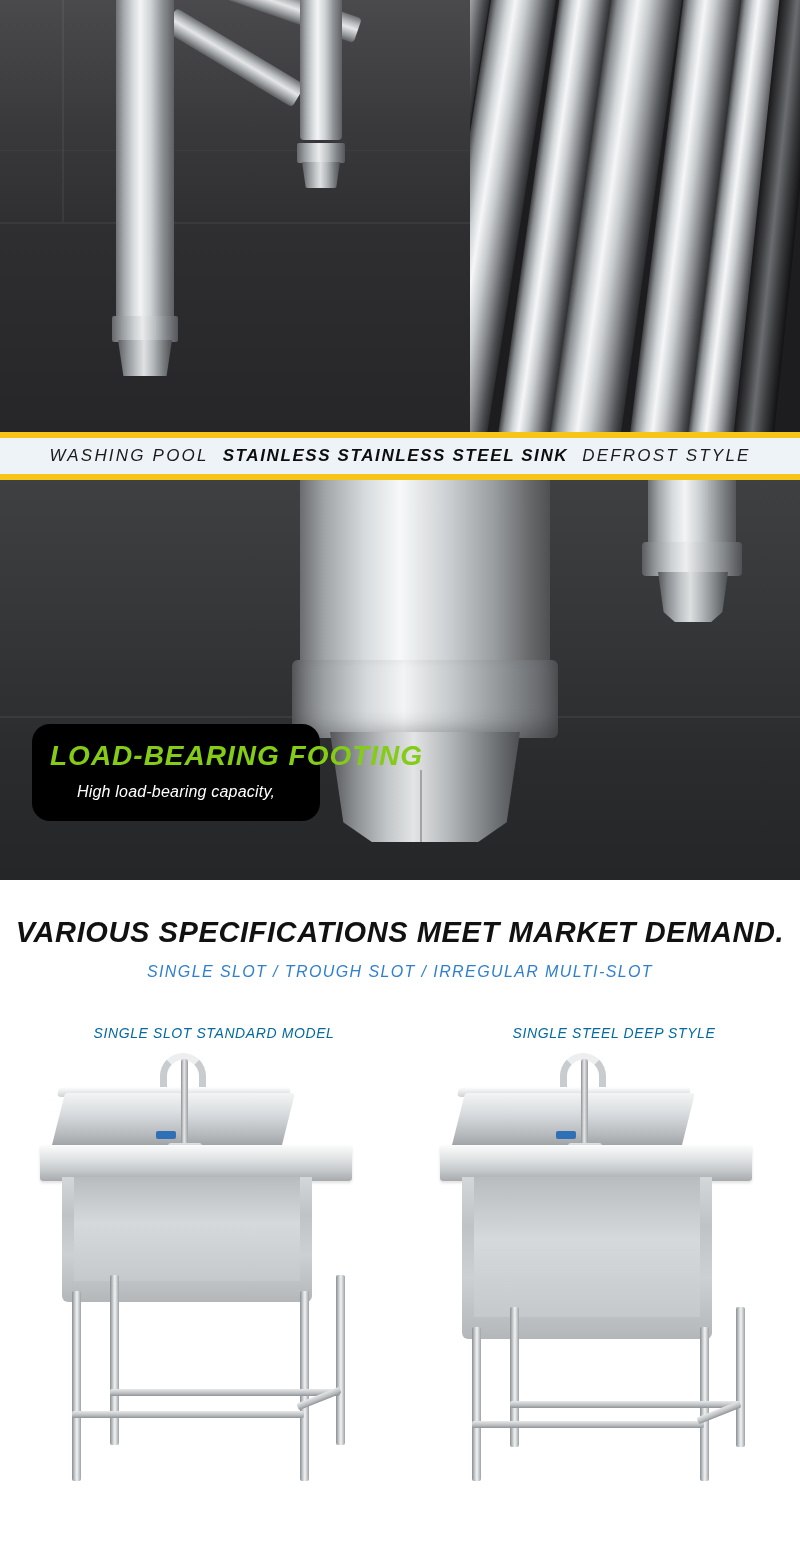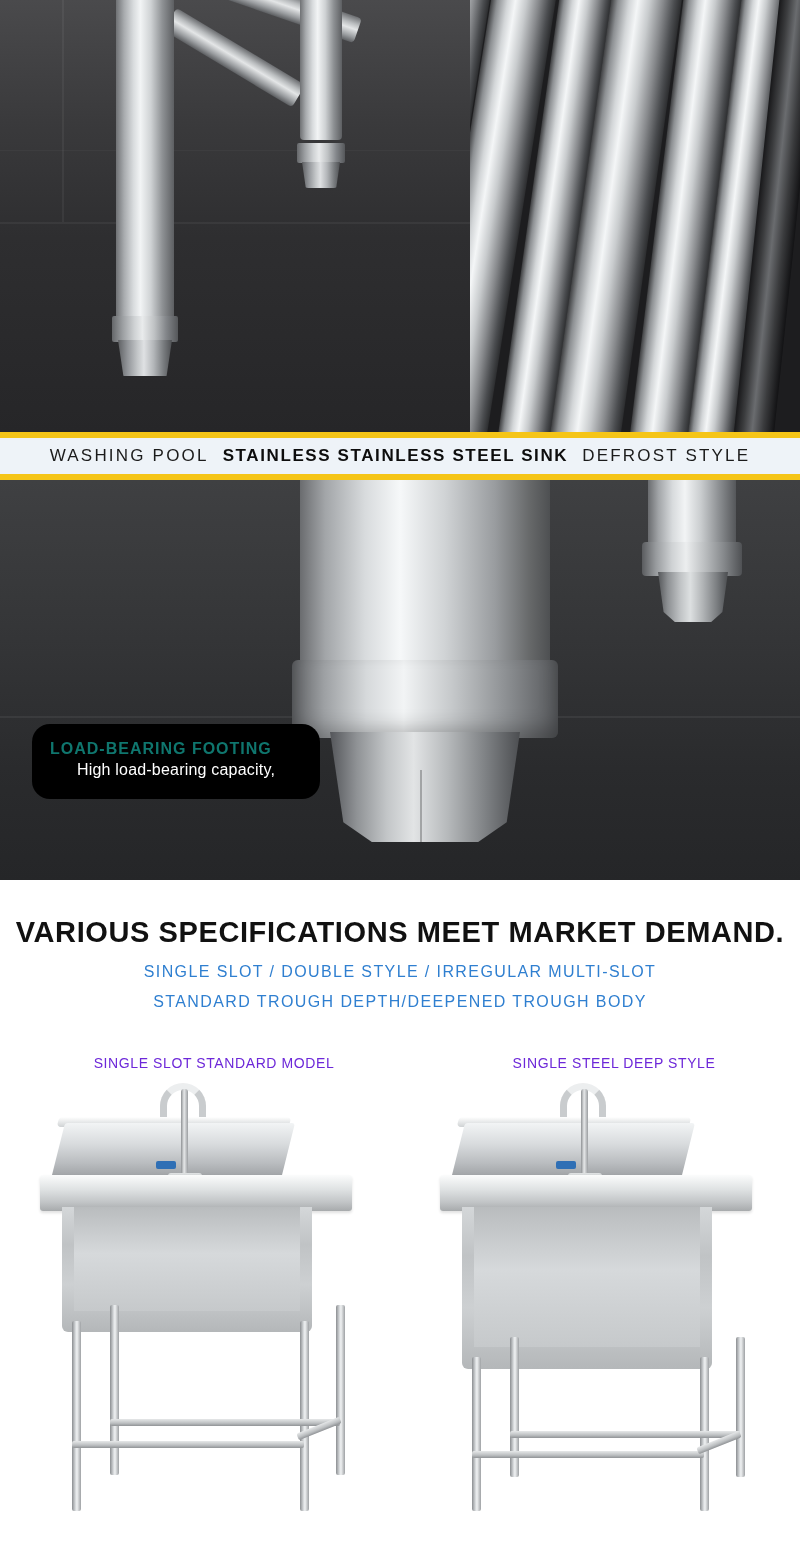--- a/index.html
+++ b/index.html
@@ -3,21 +3,21 @@
 <meta charset="utf-8">
 <style>
   * { box-sizing: border-box; margin: 0; padding: 0; }
   body {
     width: 800px;
     height: 1564px;
     background: #ffffff;
     font-family: "Liberation Sans", sans-serif;
     overflow: hidden;
   }
-  .page { position: relative; width: 800px; height: 1564px; }
+  .page { position: relative; width: 800px; height: 1564px; font-style: italic; }
 
   
   .hero-top {
     position: relative;
     width: 800px;
     height: 432px;
     background: #2b2b2d;
     overflow: hidden;
   }
   .hero-top .floor {
@@ -166,44 +166,44 @@
       #b1b4b6 64%, #7b7e81 84%, #4b4d50 100%);
     clip-path: polygon(0 0, 100% 0, 92% 80%, 76% 100%, 24% 100%, 8% 80%);
   }
   .callout {
     position: absolute; left: 32px; top: 724px;
     width: 288px; padding: 16px 18px 18px 18px;
     background: #000; border-radius: 18px;
     z-index: 5;
   }
   .callout .c-title {
-    color: #0f766e; font-size: 16px; font-weight: 700; letter-spacing: 1px;
+    color: #84cc16; font-size: 28px; font-weight: 700; letter-spacing: 1px;
     white-space: nowrap;
   }
   .callout .c-sub {
     color: #fff; font-size: 16px; line-height: 1.45; text-align: center;
-    margin-top: 0; letter-spacing: 0.2px;
+    margin-top: 8px; letter-spacing: 0.2px;
   }
 
   
   .specs { position: relative; width: 800px; height: 592px; background: #fff; }
   .specs .head {
     text-align: center; padding-top: 36px;
     font-size: 29px; font-weight: 700; letter-spacing: 0.6px; color: #111;
   }
   .specs .sub1, .specs .sub2 {
     text-align: center; color: #2f7fd0; font-size: 16px;
     letter-spacing: 1.4px; margin-top: 14px; font-weight: 500;
   }
   .specs .sub2 { margin-top: 12px; }
 
   .products { position: relative; display: flex; margin-top: 44px; }
   .product { width: 400px; position: relative; }
   .product .p-label {
-    text-align: center; font-size: 14px; color: #6d28d9; letter-spacing: 0.6px; padding-left: 28px;
+    text-align: center; font-size: 14px; color: #0369a1; letter-spacing: 0.6px; padding-left: 28px;
   }
   .sink-wrap { position: relative; height: 420px; margin-top: 18px; }
 
   
   .bs { position: absolute; }
   .backsplash {
     left: 58px; top: 34px; width: 230px; height: 56px;
     background: linear-gradient(180deg, #f2f4f5 0%, #d8dbdd 38%, #b9bcbf 72%, #9a9da0 100%);
     transform: skewX(-14deg);
     border-radius: 3px;
@@ -311,22 +311,21 @@
     <div class="smfoot"></div>
   </div>
 
   <div class="callout">
     <div class="c-title">LOAD-BEARING FOOTING</div>
     <div class="c-sub">High load-bearing capacity,</div>
   </div>
 
   <div class="specs">
     <div class="head">VARIOUS SPECIFICATIONS MEET MARKET DEMAND.</div>
-    <div class="sub1">SINGLE SLOT  /  DOUBLE STYLE  /  IRREGULAR MULTI-SLOT</div>
-    <div class="sub2">STANDARD  TROUGH  DEPTH/DEEPENED  TROUGH  BODY</div>
+    <div class="sub1">SINGLE SLOT  /  TROUGH SLOT  /  IRREGULAR MULTI-SLOT</div>
 
     <div class="products">
 
       <div class="product">
         <div class="p-label">SINGLE SLOT STANDARD MODEL</div>
         <div class="sink-wrap">
           <div class="bs backsplash-top"></div>
           <div class="bs backsplash"></div>
           <div class="bs faucet-arc"></div>
           <div class="bs faucet-stem"></div>

